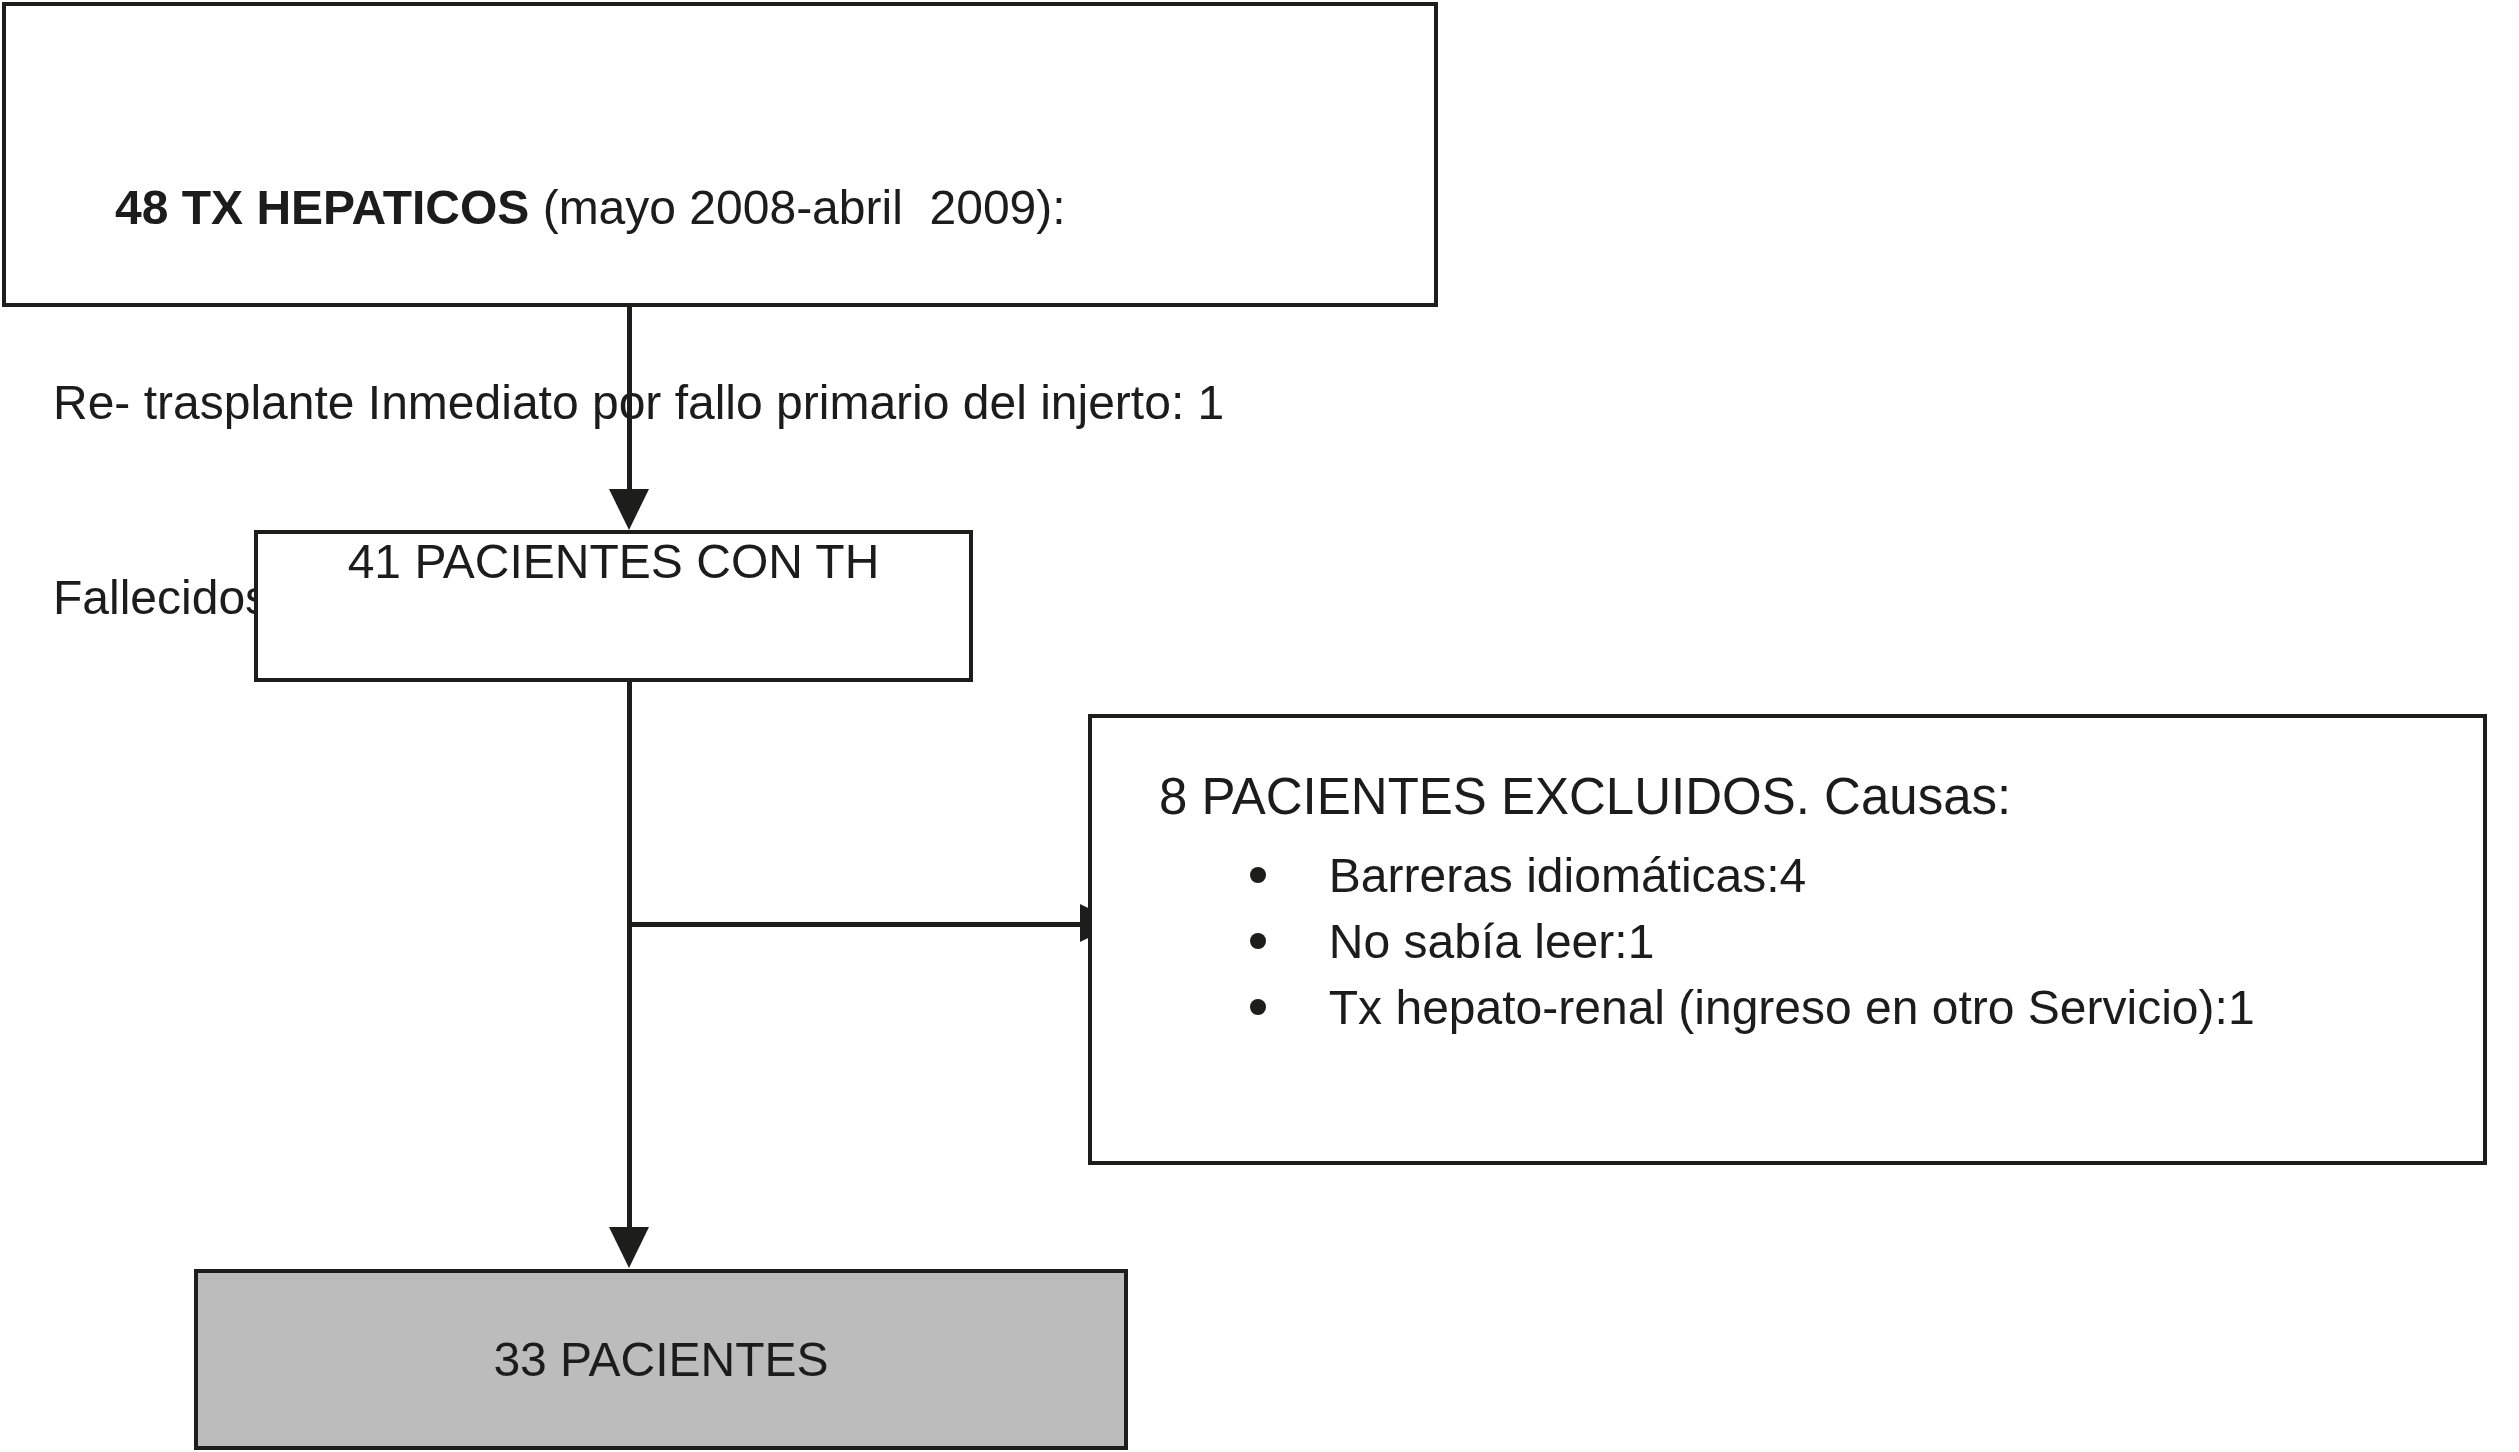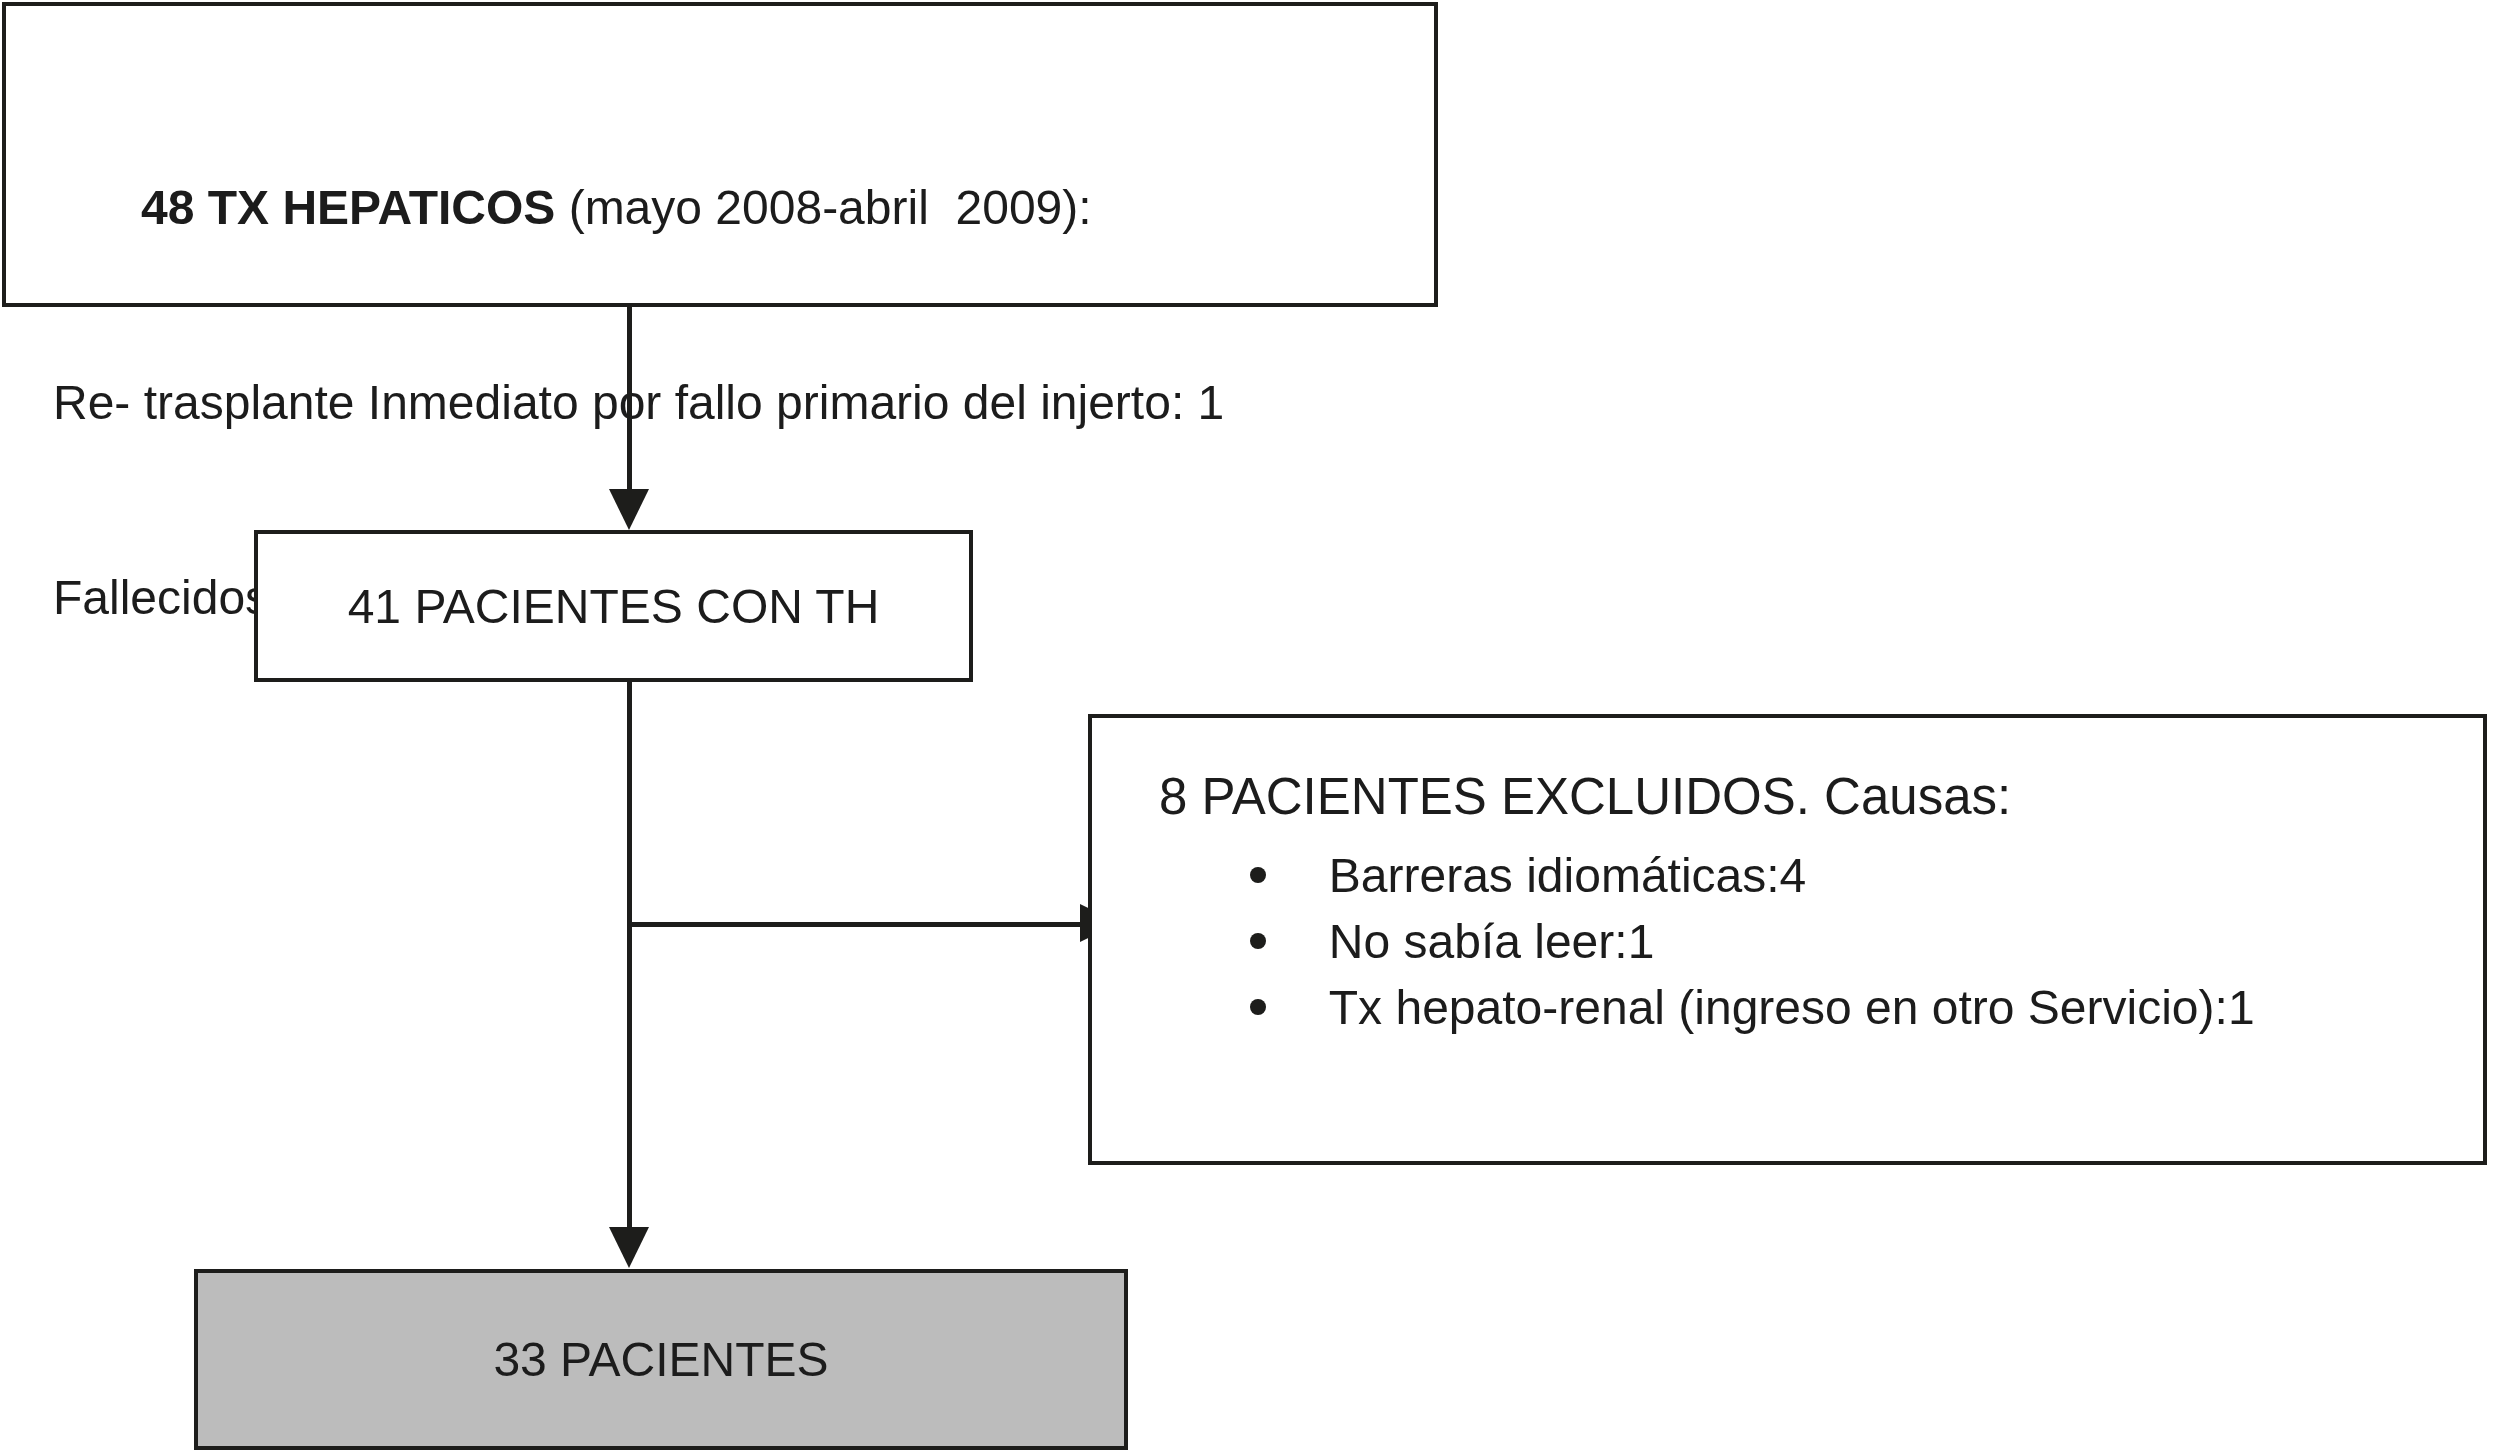--- a/index.html
+++ b/index.html
@@ -24,28 +24,28 @@
   }
   
   .top-box {
     left: 2px; top: 2px;
     width: 1436px; height: 305px;
     padding: 39px 17.7px 0 47px;
     font-size: 48px;
     line-height: 65px;
     white-space: pre-wrap;
   }
-  .top-line1 { margin-left: 88px; }
+  .top-line1 { margin-left: 62px; }
   .bold { font-weight: bold; }
   
   .middle-box {
     left: 254px; top: 530px;
     width: 719px; height: 152px;
     display: flex;
-    align-items: center;
+    align-items: flex-start;
     justify-content: center;
     font-size: 48px;
   }
   
   .exclusion-box {
     left: 1088px; top: 714px;
     width: 1399px; height: 451px; padding-left: 48px;
   }
   .excl-title {
     position: absolute;

